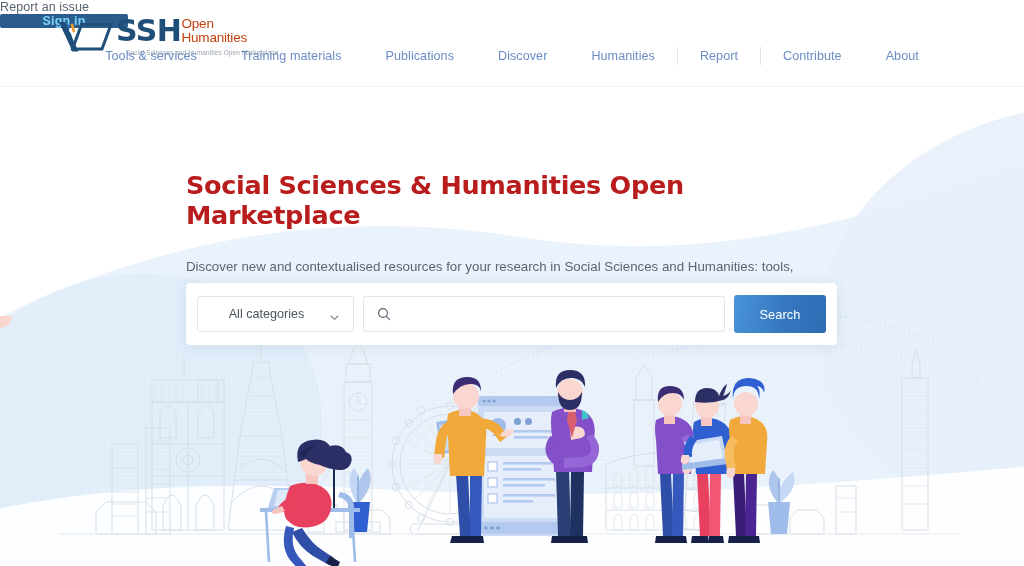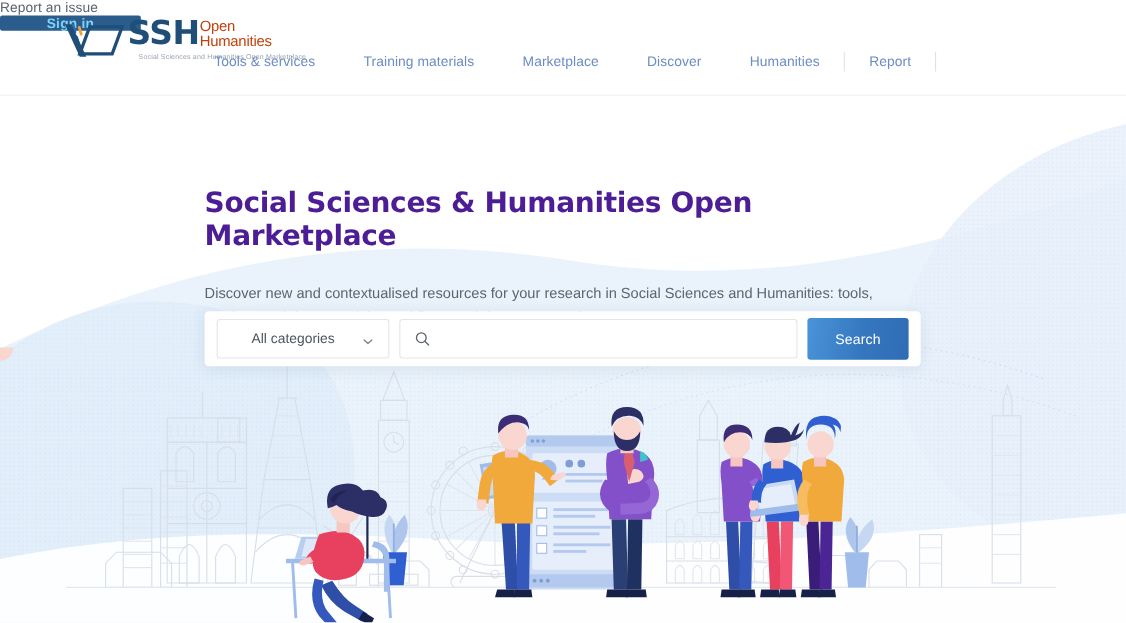--- a/index.html
+++ b/index.html
@@ -67,32 +67,32 @@
   }
 
   
   .hero {
     position: absolute; top: 87px; left: 0; width: 1024px; height: 479px;
     overflow: hidden; background: #ffffff;
   }
   .hero-bg { position: absolute; inset: 0; width: 1024px; height: 479px; }
   .hero-content { position: absolute; left: 186px; top: 83px; width: 660px; z-index: 3; }
   .hero-title {
-    font-size: 25.5px; font-weight: 700; color: #4c1d95;
+    font-size: 25.5px; font-weight: 700; color: #b91c1c;
     letter-spacing: -.3px; font-family: "DejaVu Sans", sans-serif;
   }
   .hero-desc {
     margin-top: 26px; font-size: 13.3px; line-height: 22px;
     color: #5c6570; max-width: 640px;
   }
   .read-more { color: #3d7ebd; text-decoration: none; }
 
   
   .search-card {
-    position: absolute; left: 186px; top: 196px; width: 651px; height: 50px;
+    position: absolute; left: 186px; top: 196px; width: 651px; height: 62px;
     background: #fff; border-radius: 4px;
     box-shadow: 0 2px 14px rgba(40,70,110,.10);
     display: flex; align-items: center; padding: 0 11px; z-index: 4;
   }
   .cat-select {
     position: relative; width: 157px; height: 36px;
     border: 1px solid #e2e5e9; border-radius: 3px; background: #fff;
     display: flex; align-items: center; cursor: pointer;
   }
   .cat-label {
@@ -155,29 +155,33 @@
         </span>
       </span>
       <span class="logo-tagline" style="display:block">Social Sciences and Humanities Open Marketplace</span>
     </span>
   </a>
 
   <nav class="mainnav">
     <div class="nav-group">
       <a class="nav-link" href="#">Tools &amp; services</a>
       <a class="nav-link" href="#">Training materials</a>
-      <a class="nav-link" href="#">Marketplace</a>
+      <a class="nav-link" href="#">Publications</a>
       <a class="nav-link" href="#">Discover</a>
       <a class="nav-link" href="#">Humanities</a>
     </div>
     <span class="nav-divider"></span>
     <div class="nav-group">
       <a class="nav-link" href="#">Report</a>
     </div>
     <span class="nav-divider"></span>
+    <div class="nav-group">
+      <a class="nav-link" href="#">Contribute</a>
+      <a class="nav-link" href="#">About</a>
+    </div>
   </nav>
 </header>
 
 <section class="hero">
 
   <svg class="hero-bg" viewBox="0 0 1024 479" preserveAspectRatio="none" xmlns="http://www.w3.org/2000/svg">
     <defs>
       <pattern id="dots" width="4" height="4" patternUnits="userSpaceOnUse">
         <circle cx="1" cy="1" r="0.62" fill="#9dc2e8" opacity="0.55"></circle>
       </pattern>

